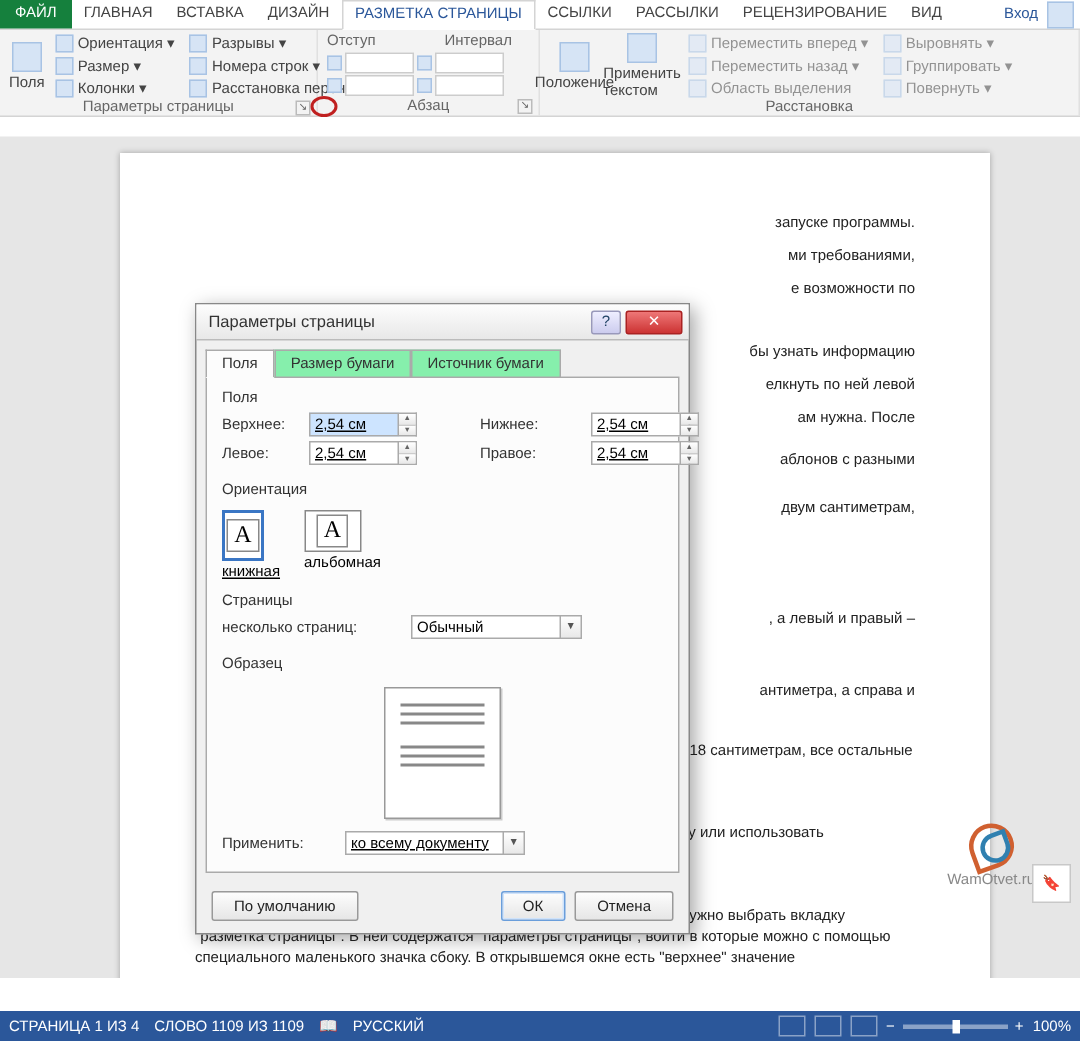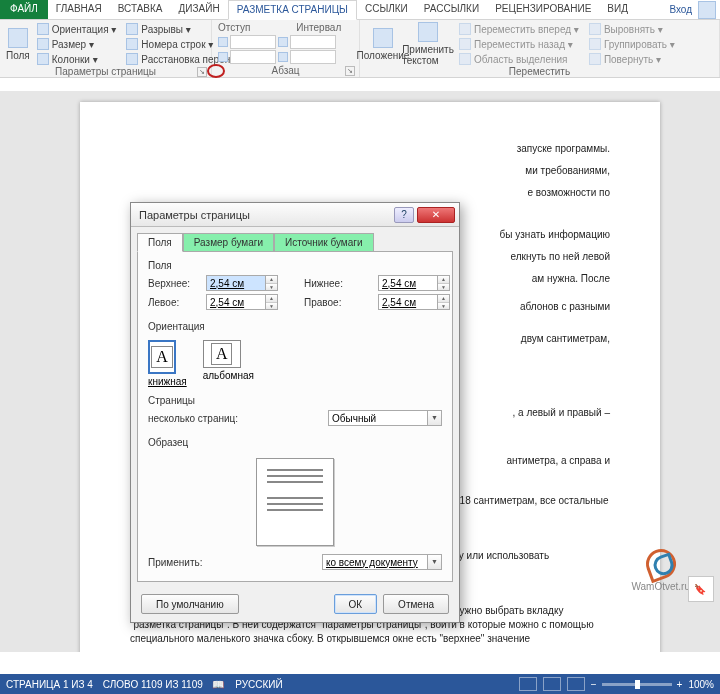--- a/index.html
+++ b/index.html
@@ -47,21 +47,21 @@
   .dlg-title { background: linear-gradient(#fdfdfd,#e8e8e8); height: 24px; display: flex; align-items: center; padding: 0 4px 0 8px; border-bottom: 1px solid #bbb; }
   .dlg-title .t { flex: 1; font-size: 11px; color: #333; }
   .dlg-title .help { width: 20px; height: 16px; background: linear-gradient(#eef,#cce); border: 1px solid #99b; border-radius: 2px; text-align: center; color: #246; font-size: 10px; line-height: 14px; margin-right: 3px; }
   .dlg-title .close { width: 38px; height: 16px; background: linear-gradient(#e77,#c33); border: 1px solid #a22; border-radius: 2px; text-align: center; color: #fff; font-size: 10px; line-height: 14px; }
   .dlg-tabs { display: flex; padding: 6px 6px 0; gap: 0; }
   .dlg-tab { padding: 3px 10px; border: 1px solid #aaa; background: #86efac; font-size: 10px; color: #333; margin-bottom: -1px; }
   .dlg-tab.active { background: #fcfcfc; border-bottom: 1px solid #fcfcfc; }
   .dlg-body { background: #fcfcfc; margin: 0 6px 6px; border: 1px solid #aaa; padding: 8px 10px; }
   fieldset { border: none; margin-bottom: 8px; }
   legend { font-size: 10px; color: #333; padding: 0; margin-bottom: 4px; }
-  .row { display: flex; align-items: center; margin-bottom: 3px; gap: 6px; justify-content: space-between; }
+  .row { display: flex; align-items: center; margin-bottom: 3px; gap: 22px; }
   .row label { font-size: 10px; color: #333; }
   .col { display: flex; align-items: center; gap: 4px; }
   .spinner { display: flex; }
   .spinner input { width: 60px; height: 16px; border: 1px solid #aaa; padding: 1px 3px; font-size: 10px; text-decoration: underline; }
   .spinner input.sel { background: #cde4ff; }
   .spinner .ud { width: 12px; height: 16px; border: 1px solid #aaa; border-left: none; display: flex; flex-direction: column; }
   .spinner .ud div { flex: 1; border-bottom: 1px solid #ccc; background: linear-gradient(#fff,#e8e8e8); font-size: 5px; text-align: center; line-height: 6px; color: #666; }
   .spinner .ud div:last-child { border-bottom: none; }
   .combo { display: flex; }
   .combo input { height: 16px; border: 1px solid #aaa; padding: 1px 3px; font-size: 10px; background: #fff; }
@@ -202,21 +202,21 @@
         <div class="rbtn">
             <div class="ic"></div>
             <span>Группировать ▾</span>
           </div>
         <div class="rbtn">
             <div class="ic"></div>
             <span>Повернуть ▾</span>
           </div>
       </div>
     </div>
-    <div class="label"><span>Переместить</span></div>
+    <div class="label"><span>Расстановка</span></div>
   </div>
 </div>
 
 <div class="ruler"></div>
 
 <div class="workspace">
   <div class="page">
     <p style="text-align:right;"> запуске программы.</p>
     <p style="text-align:right;">ми требованиями,</p>
     <p style="text-align:right;">е возможности по</p>

